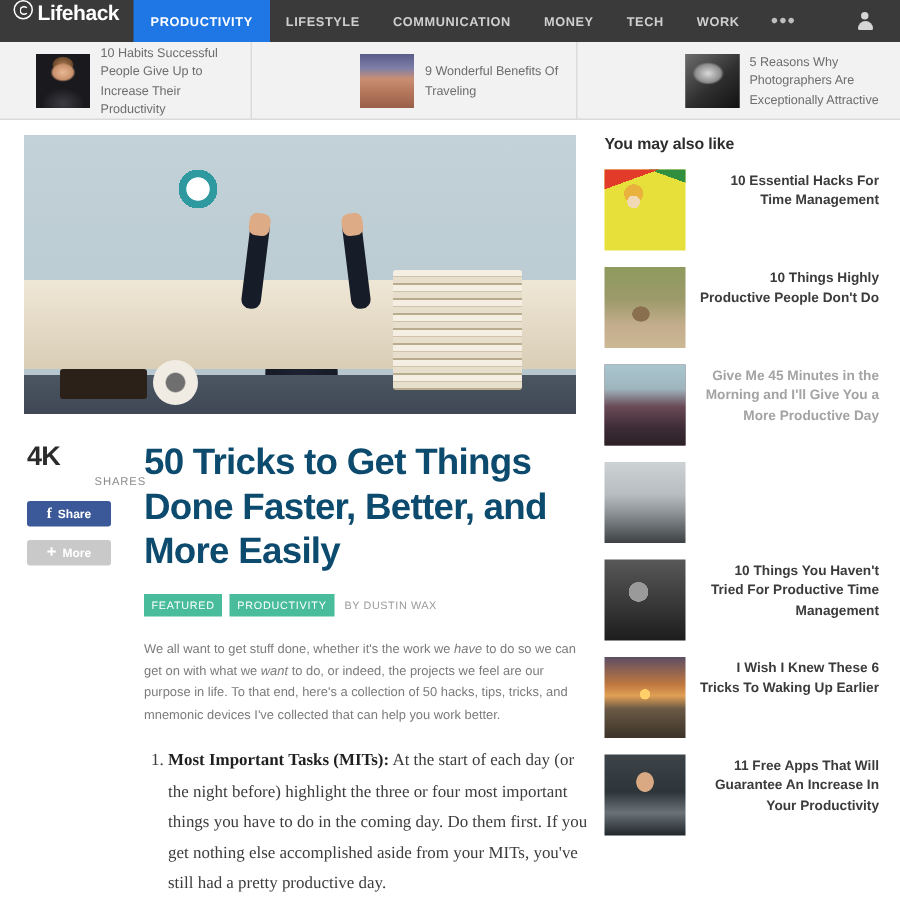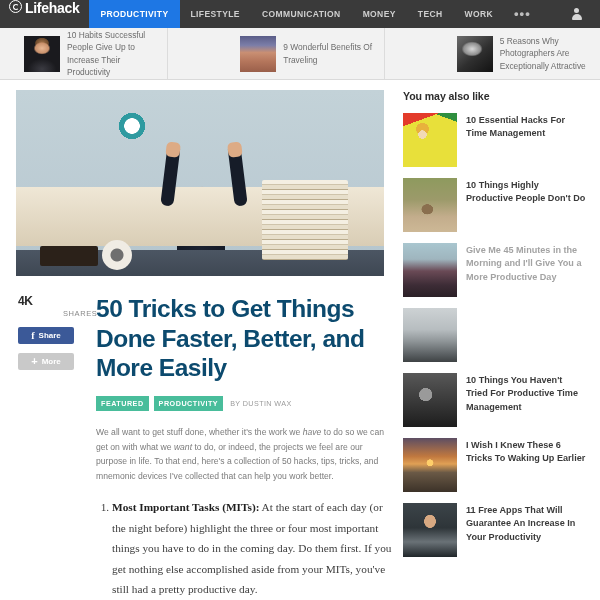--- a/index.html
+++ b/index.html
@@ -174,21 +174,21 @@
     width: 58px; height: 20px; background: #2b2119; border-radius: 2px;
   }
   .hero .tape {
     position: absolute; left: 86px; bottom: 6px;
     width: 30px; height: 30px; border-radius: 50%;
     background: radial-gradient(circle at 50% 50%, #6f6f6f 0 6px, #f0ece4 7px 100%);
   }
 
   .meta-row { display: flex; margin-top: 18px; }
   .sharecol { width: 68px; flex: none; padding-left: 2px; }
-  .shares-num { font-size: 12px; font-weight: bold; color: #2b2b2b; letter-spacing: -0.5px; }
+  .shares-num { font-size: 18px; font-weight: bold; color: #2b2b2b; letter-spacing: -0.5px; }
   .shares-lbl { font-size: 7.5px; color: #8a8a8a; letter-spacing: 0.6px; margin-top: 1px; margin-left: 45px; }
   .btn-share, .btn-more {
     margin-top: 9px;
     height: 17px; width: 56px;
     display: flex; align-items: center; justify-content: center; gap: 4px;
     color: #ffffff;
     font-size: 8px; font-weight: bold;
     border-radius: 2px;
     cursor: pointer;
   }
@@ -202,21 +202,21 @@
     font-size: 24.5px;
     font-weight: bold;
     line-height: 1.21;
     color: #0c4a6e;
     letter-spacing: -0.5px;
   }
   .tags { display: flex; align-items: center; gap: 5px; margin-top: 13px; }
   .tag {
     background: #49bd9b;
     color: #ffffff;
-    font-size: 7.2px; font-weight: bold;
+    font-size: 7.2px; font-weight: normal;
     letter-spacing: 0.5px;
     padding: 3px 5px 3px 5px;
     cursor: pointer;
   }
   .byline { font-size: 7.2px; color: #9b9b9b; letter-spacing: 0.4px; margin-left: 2px; }
 
   .lede {
     margin-top: 14px;
     font-size: 8.6px;
     line-height: 1.72;
@@ -247,20 +247,21 @@
     cursor: pointer;
     align-items: flex-start;
   }
   .side-thumb { width: 54px; height: 54px; flex: none; background-size: cover; background-position: center; }
   .side-label {
     font-size: 9.1px;
     font-weight: bold;
     line-height: 1.46;
     color: #3b3b3b;
     padding-top: 1px;
+    text-align: right;
   }
   .side-item.dim .side-label { color: #a3a3a3; font-weight: bold; }
 
   .sb1 {
     background:
       radial-gradient(circle 7px at 36% 40%, #f2d9b6 0 60%, rgba(0,0,0,0) 61%),
       radial-gradient(circle 9px at 36% 30%, #e8b23c 0 70%, rgba(0,0,0,0) 71%),
       linear-gradient(160deg, #e33b2a 0 18%, rgba(0,0,0,0) 18%),
       linear-gradient(200deg, #2f8f3f 0 12%, rgba(0,0,0,0) 12%),
       #e8e03a;

